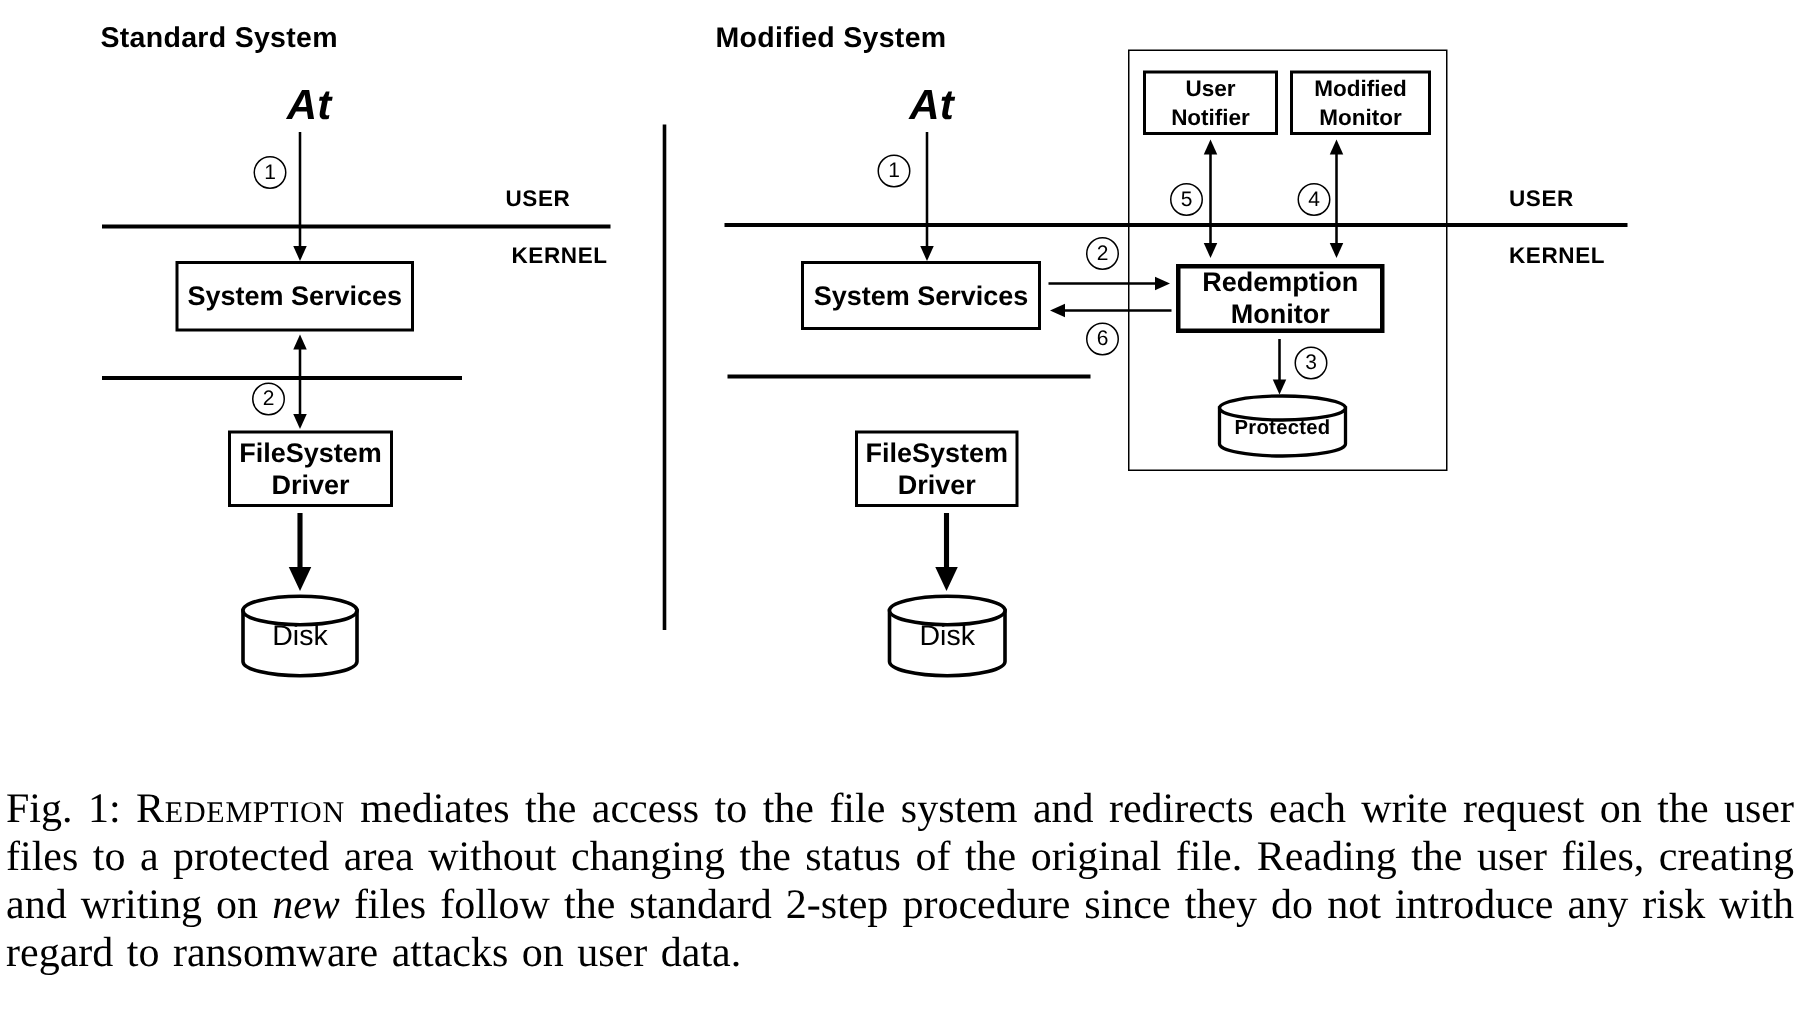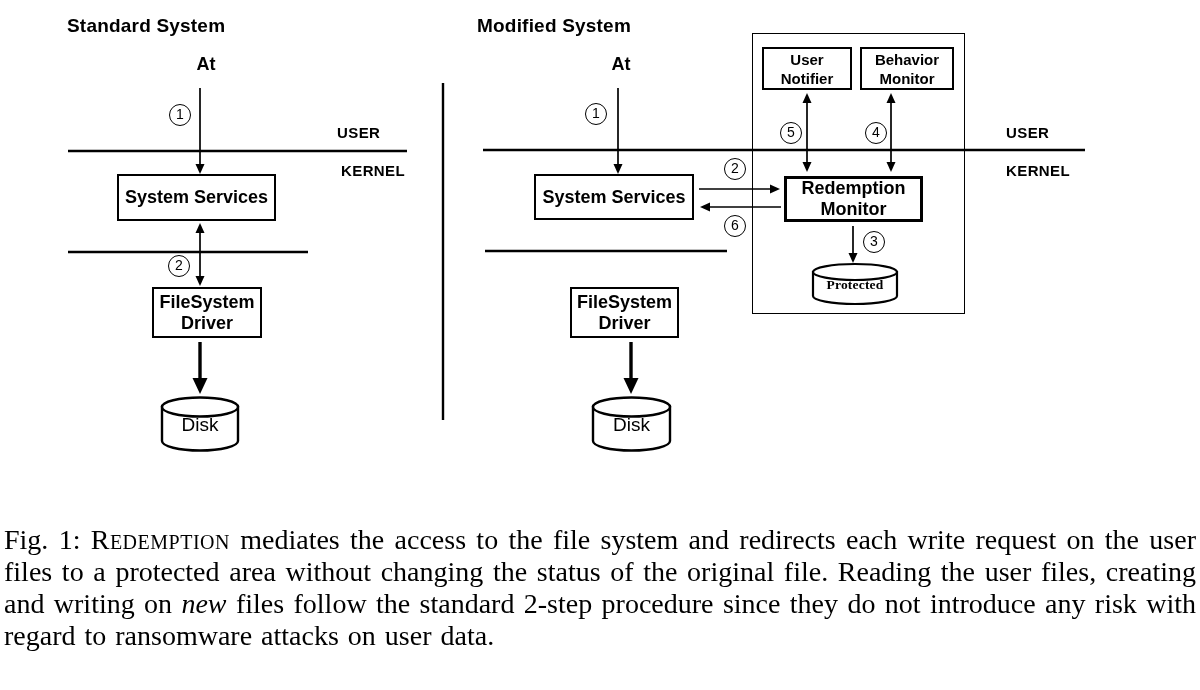--- a/index.html
+++ b/index.html
@@ -1,33 +1,33 @@
 <!DOCTYPE html>
 <html><head>
 <meta charset="utf-8">
 <style>
   html,body { margin:0; padding:0; background:#ffffff; }
   .page { position:relative; width:1200px; height:690px; background:#fff; overflow:hidden;
           font-family:"Liberation Sans", sans-serif; color:#000; }
   .stage-svg { position:absolute; left:0; top:0; }
   .abs { position:absolute; color:#000; }
   .diagram-title { font-weight:700; font-size:19px; letter-spacing:0.2px; }
-  .at-label { font-weight:700; font-size:18px; width:44px; text-align:center; }
+  .at-label { font-weight:700; font-style:italic; font-size:28px; width:44px; text-align:center; }
   .boundary-label { font-weight:700; font-size:15px; letter-spacing:0.4px; }
   .node { position:absolute; box-sizing:border-box; background:#fff; border:2.6px solid #000;
           display:flex; align-items:center; justify-content:center; text-align:center;
           white-space:pre-line; font-weight:700; font-size:18px; line-height:21px; }
   .node.small { font-size:15px; line-height:19px; border-width:2.4px; }
   .node.rm { border-width:3px; }
   .outer-box { position:absolute; box-sizing:border-box; border:1.6px solid #000; background:transparent; }
   .step-circle { position:absolute; box-sizing:border-box; width:22px; height:22px;
                  border:1.6px solid #000; border-radius:50%; background:#fff;
                  font-size:14px; line-height:19px; text-align:center; font-weight:400; }
   .disk-label { position:absolute; font-weight:400; font-size:19px; text-align:center; }
-  .protected-label { position:absolute; font-weight:700; font-size:13.5px; text-align:center; letter-spacing:0.2px;font-family:Liberation Serif, serif; }
+  .protected-label { position:absolute; font-weight:700; font-size:13.5px; text-align:center; letter-spacing:0.2px; }
   .caption { position:absolute; left:4px; top:496px; width:1192px;
              font-family:"Liberation Serif", serif; font-size:28px; line-height:32px;
              text-align:justify; word-spacing:2px; color:#000; }
   .caption .sc { font-variant:small-caps; letter-spacing:0.5px; }
   .caption .it { font-style:italic; }
 </style>
 </head>
 <body>
 
 <div class="page">
@@ -116,21 +116,21 @@
   <div class="node" style="left:152px; top:287px; width:110px; height:51px;">FileSystem
 Driver</div>
   <div class="disk-label" style="left:162px; top:414px; width:76px;">Disk</div>
 
   <div class="node" style="left:534px; top:174px; width:160px; height:46px;">System Services</div>
   <div class="node" style="left:570px; top:287px; width:109px; height:51px;">FileSystem
 Driver</div>
   <div class="disk-label" style="left:593px; top:414px; width:77px;">Disk</div>
   <div class="node small" style="left:762px; top:47px; width:90px; height:43px;">User
 Notifier</div>
-  <div class="node small" style="left:860px; top:47px; width:94px; height:43px;">Behavior
+  <div class="node small" style="left:860px; top:47px; width:94px; height:43px;">Modified
 Monitor</div>
   <div class="node rm" style="left:784px; top:176px; width:139px; height:46px;">Redemption
 Monitor</div>
   <div class="protected-label" style="left:813px; top:277px; width:84px;">Protected</div>
 
   <div class="step-circle" style="left:169px; top:104px;">1</div>
   <div class="step-circle" style="left:168px; top:255px;">2</div>
 
   <div class="step-circle" style="left:585px; top:103px;">1</div>
   <div class="step-circle" style="left:724px; top:158px;">2</div>

